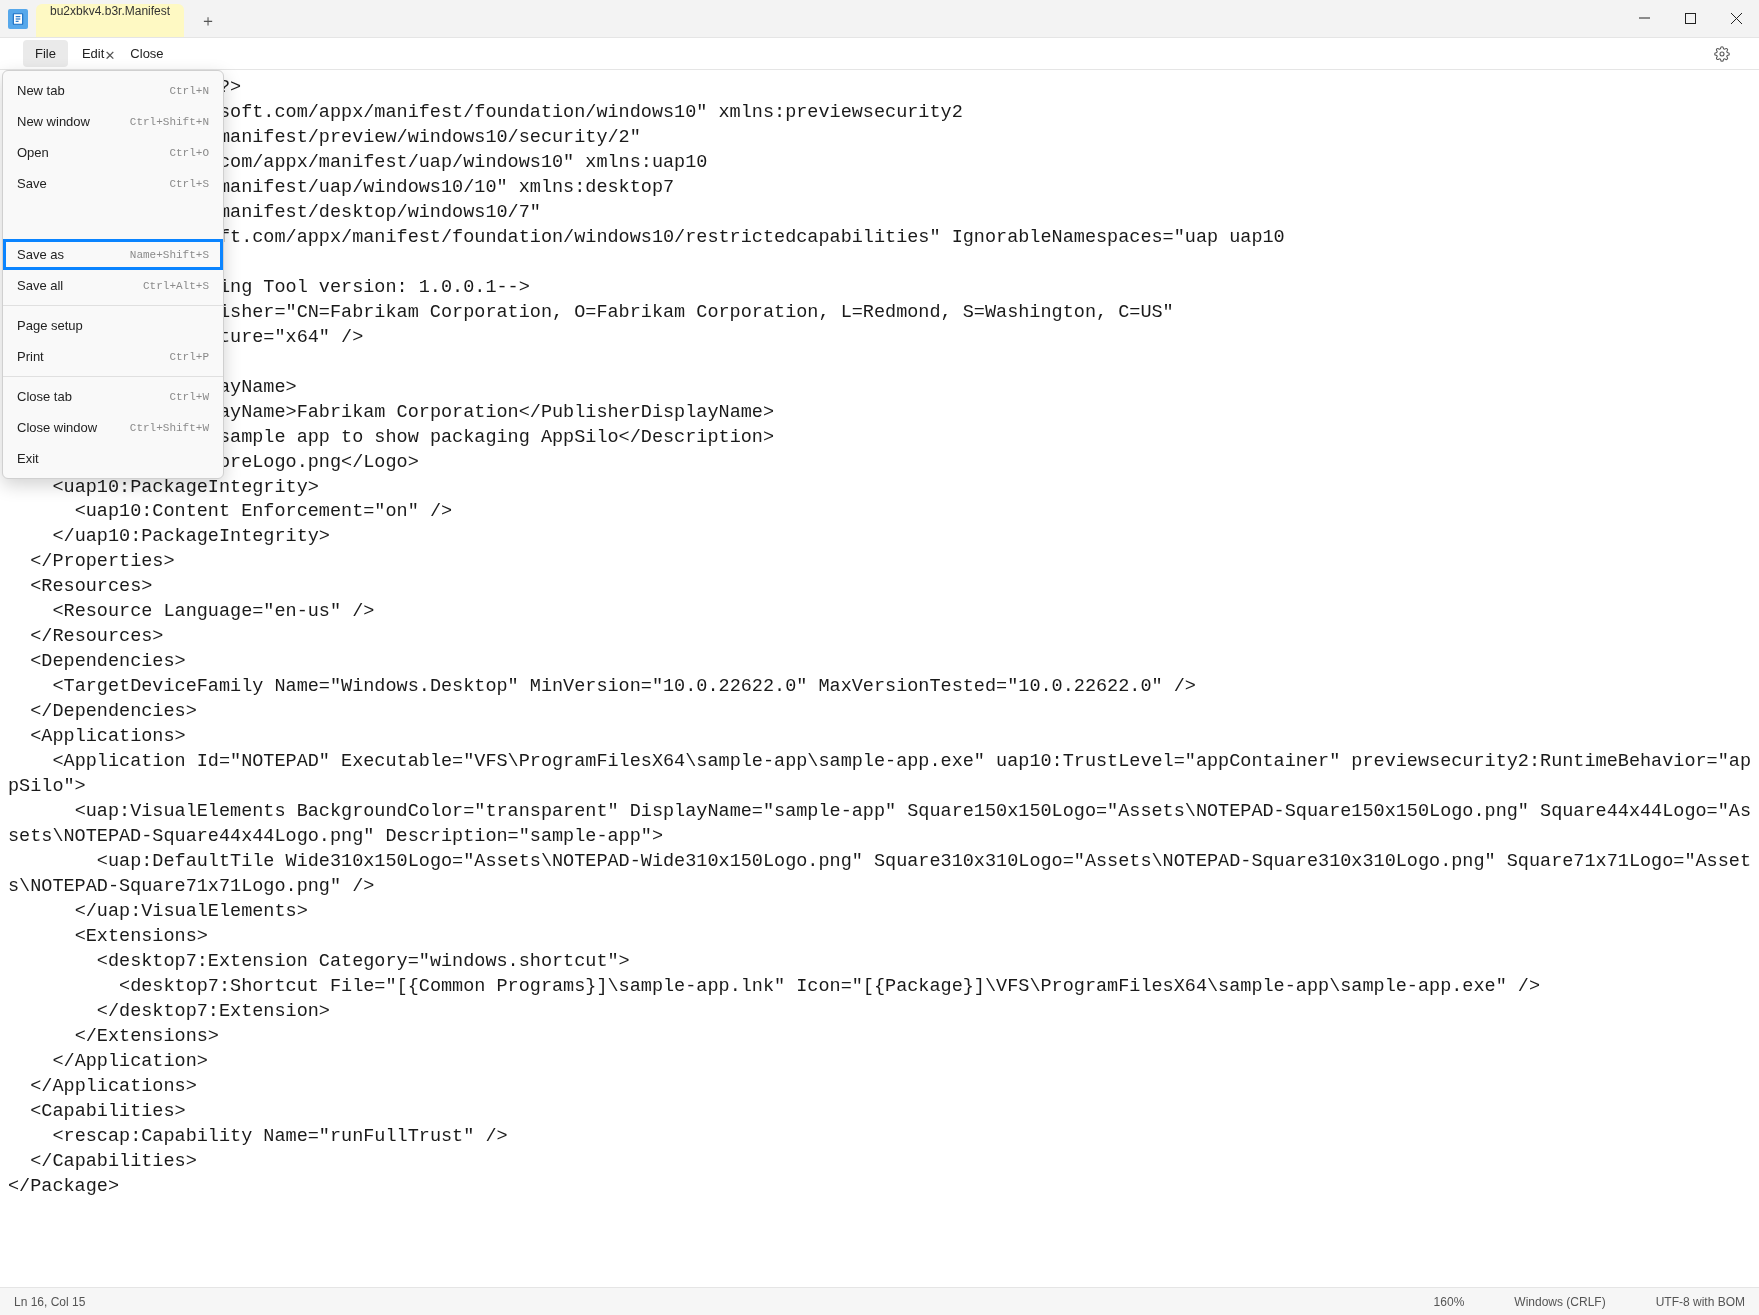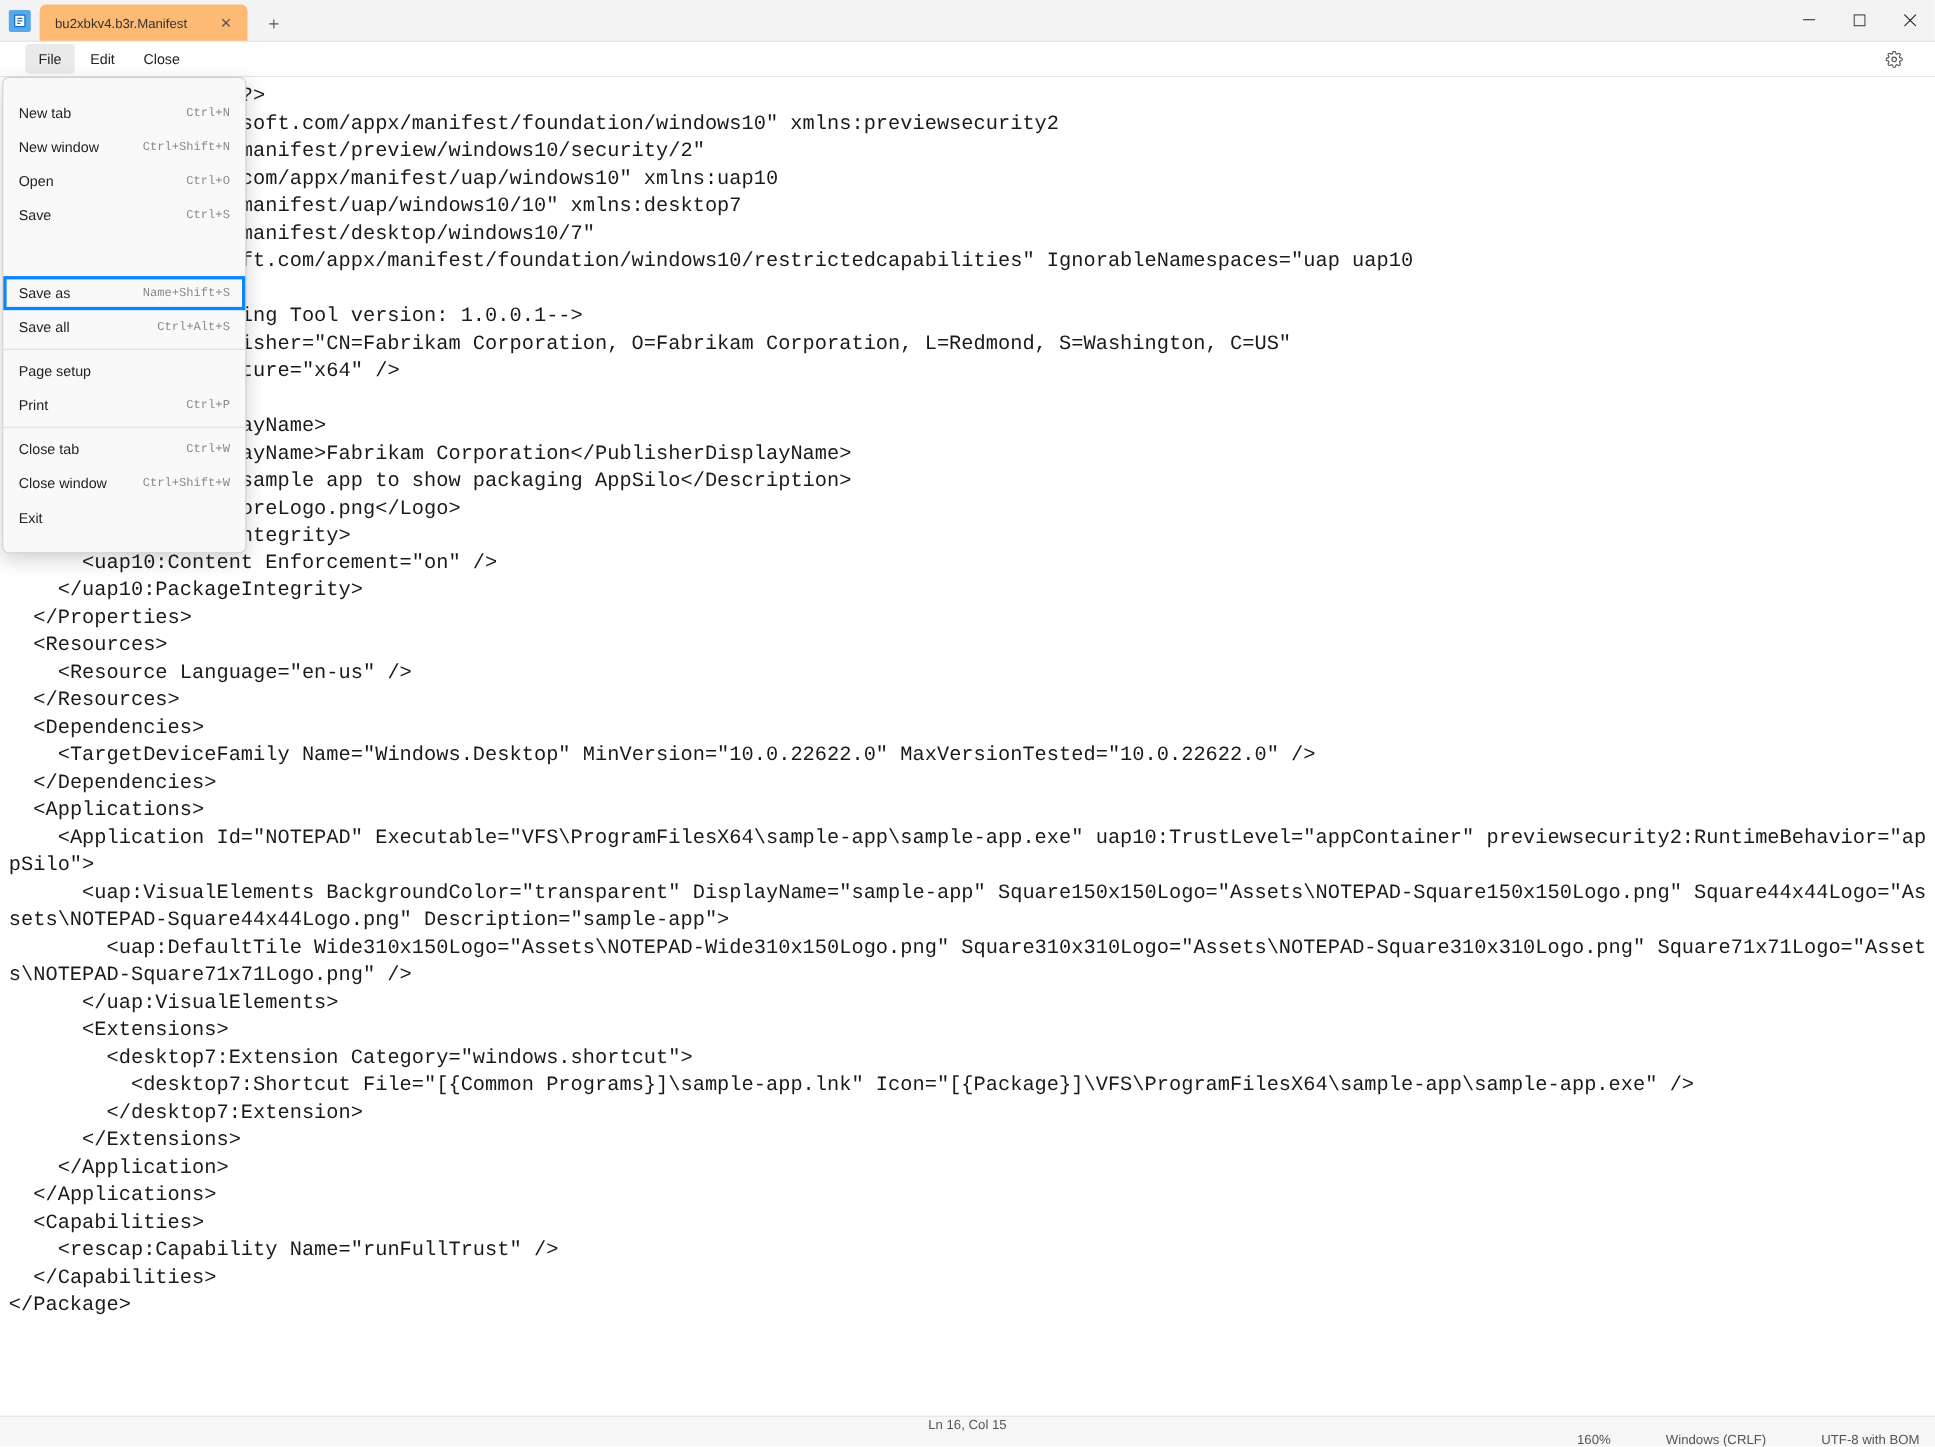--- a/index.html
+++ b/index.html
@@ -27,26 +27,27 @@
 }
 .app-icon svg { width:14px; height:14px; }
 .tabs { display:flex; align-items:flex-end; height:100%; }
 .tab {
   height: 33px;
   padding: 0 14px;
   display: flex;
   align-items: center;
   font-size: 12px;
   color: #333;
-  background: #fdba74;
+  background: #fef9c3;
   border-top-left-radius: 6px;
   border-top-right-radius: 6px;
   margin-top: 5px;
   position: relative;
   gap: 30px;
+  flex-direction: column;
 }
 .tab .close-x { font-size:13px; color:#555; }
 .new-tab-btn {
   width: 32px; height: 32px;
   display:flex; align-items:center; justify-content:center;
   font-size: 16px; color:#555;
   margin-left: 8px;
 }
 .win-controls {
   margin-left: auto;
@@ -82,21 +83,21 @@
 }
 .dropdown {
   position:absolute;
   top: 70px;
   left: 2px;
   width: 222px;
   background:#f9f9f9;
   border:1px solid #d0d0d0;
   border-radius:6px;
   box-shadow:0 6px 18px rgba(0,0,0,.18);
-  padding: 16px 0;
+  padding: 4px 0;
   z-index: 50;
 }
 .dd-item {
   height: 31px;
   display:flex;
   align-items:center;
   justify-content:space-between;
   padding: 0 14px;
   font-size: 13px;
   color:#222;
@@ -123,21 +124,20 @@
 }
 .status-bar {
   height: 28px;
   border-top:1px solid #e5e5e5;
   background:#f6f6f6;
   display:flex;
   align-items:center;
   font-size:12px;
   color:#555;
   padding: 0 14px;
-  flex-direction: column;
 }
 .status-left { }
 .status-right { margin-left:auto; display:flex; gap:50px;align-items:center; }
 </style>
 </head>
 <body>
 
 <div class="title-bar">
   <div class="app-icon">
     <svg viewBox="0 0 24 24" fill="none" stroke="#fff" stroke-width="2">

